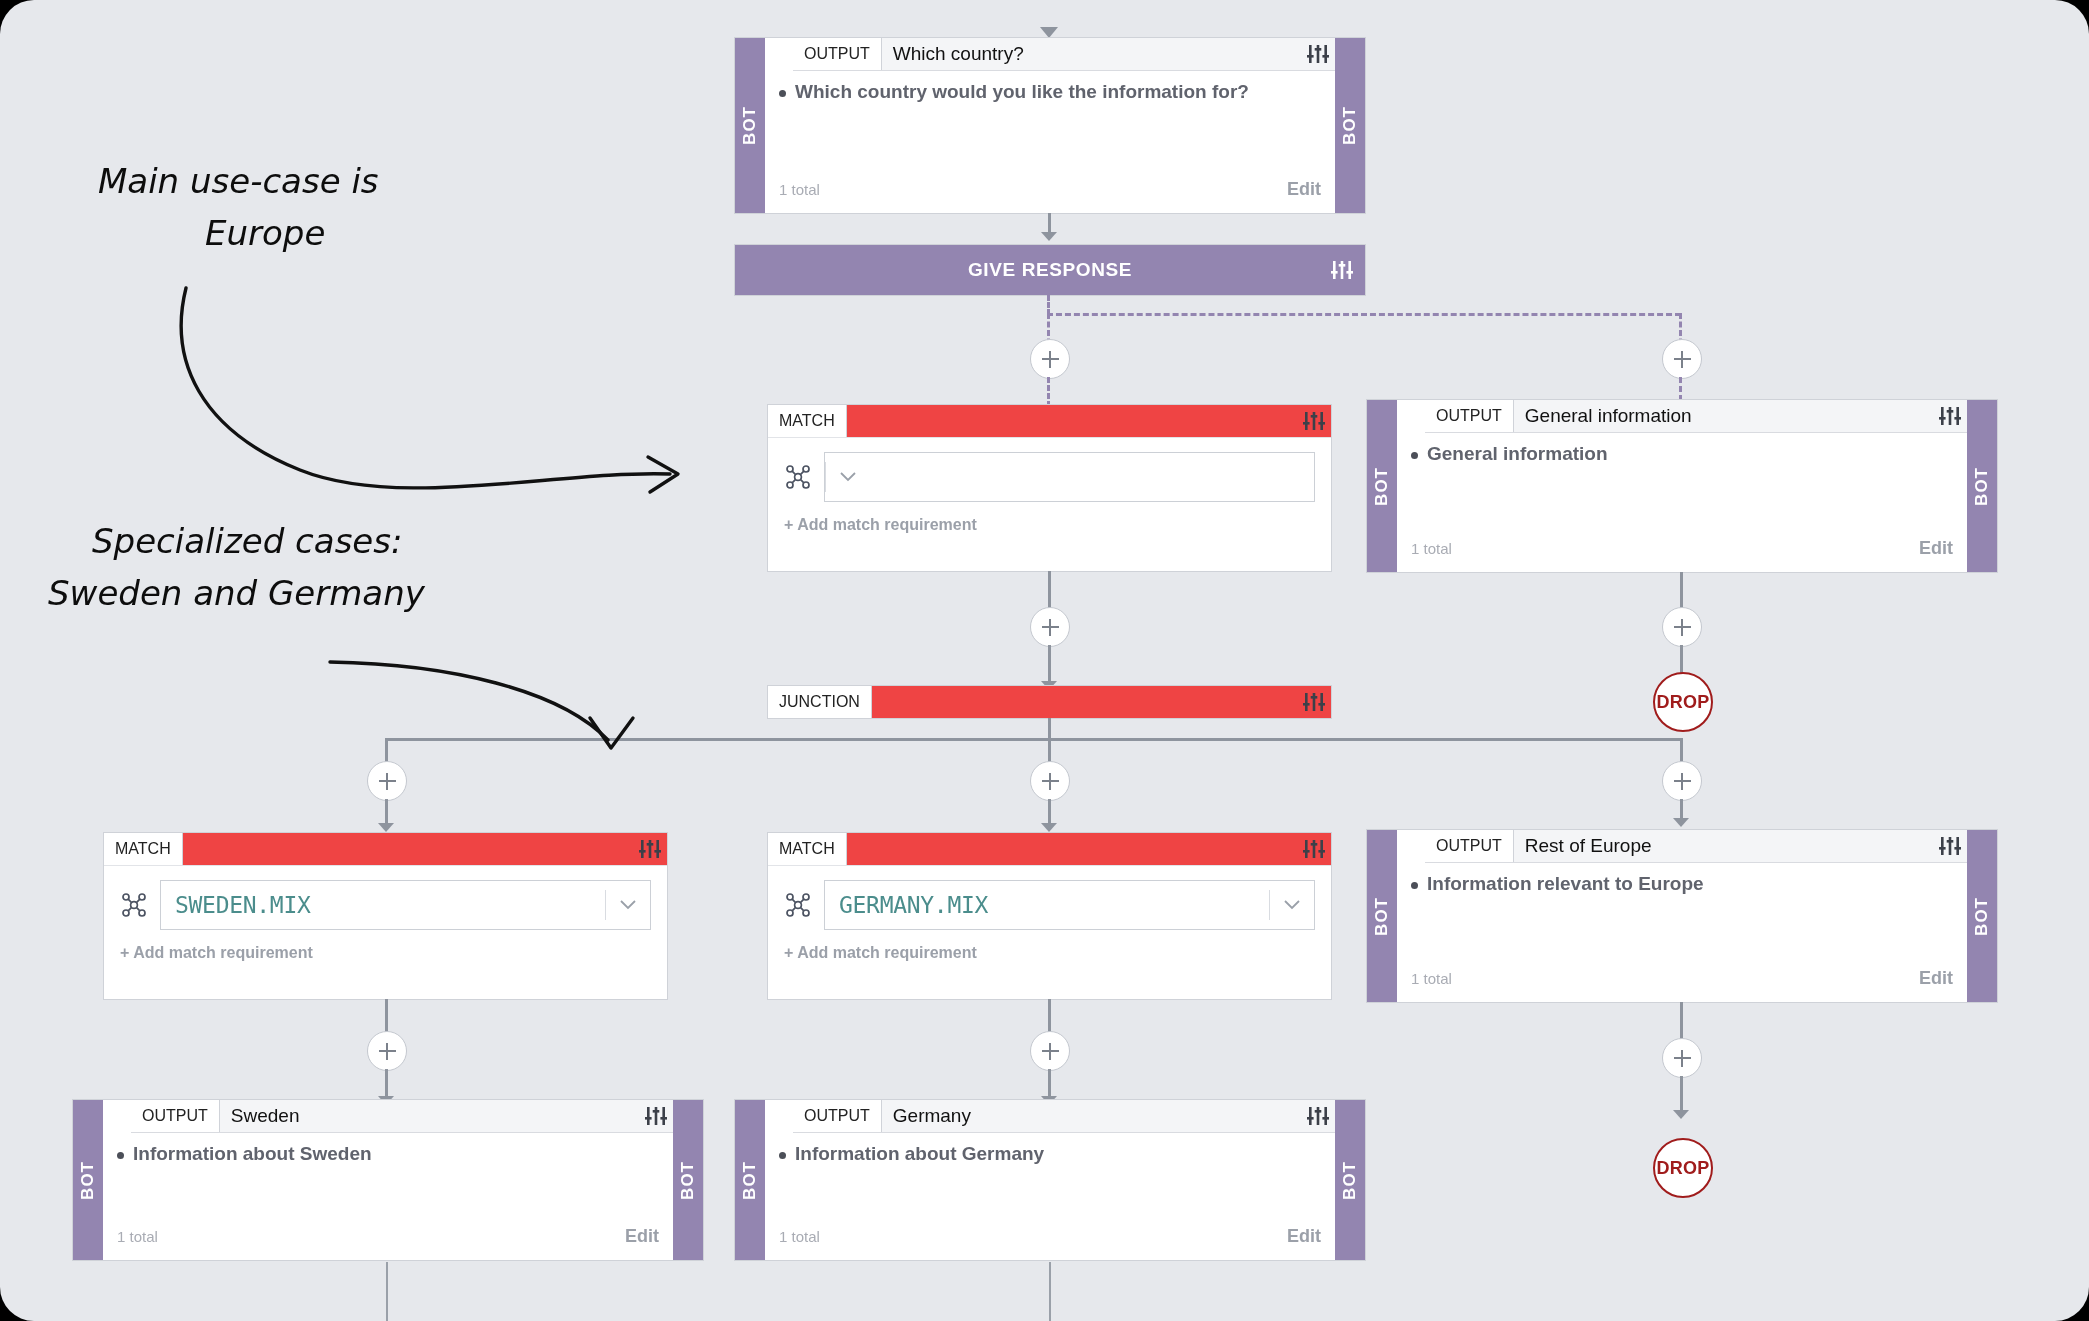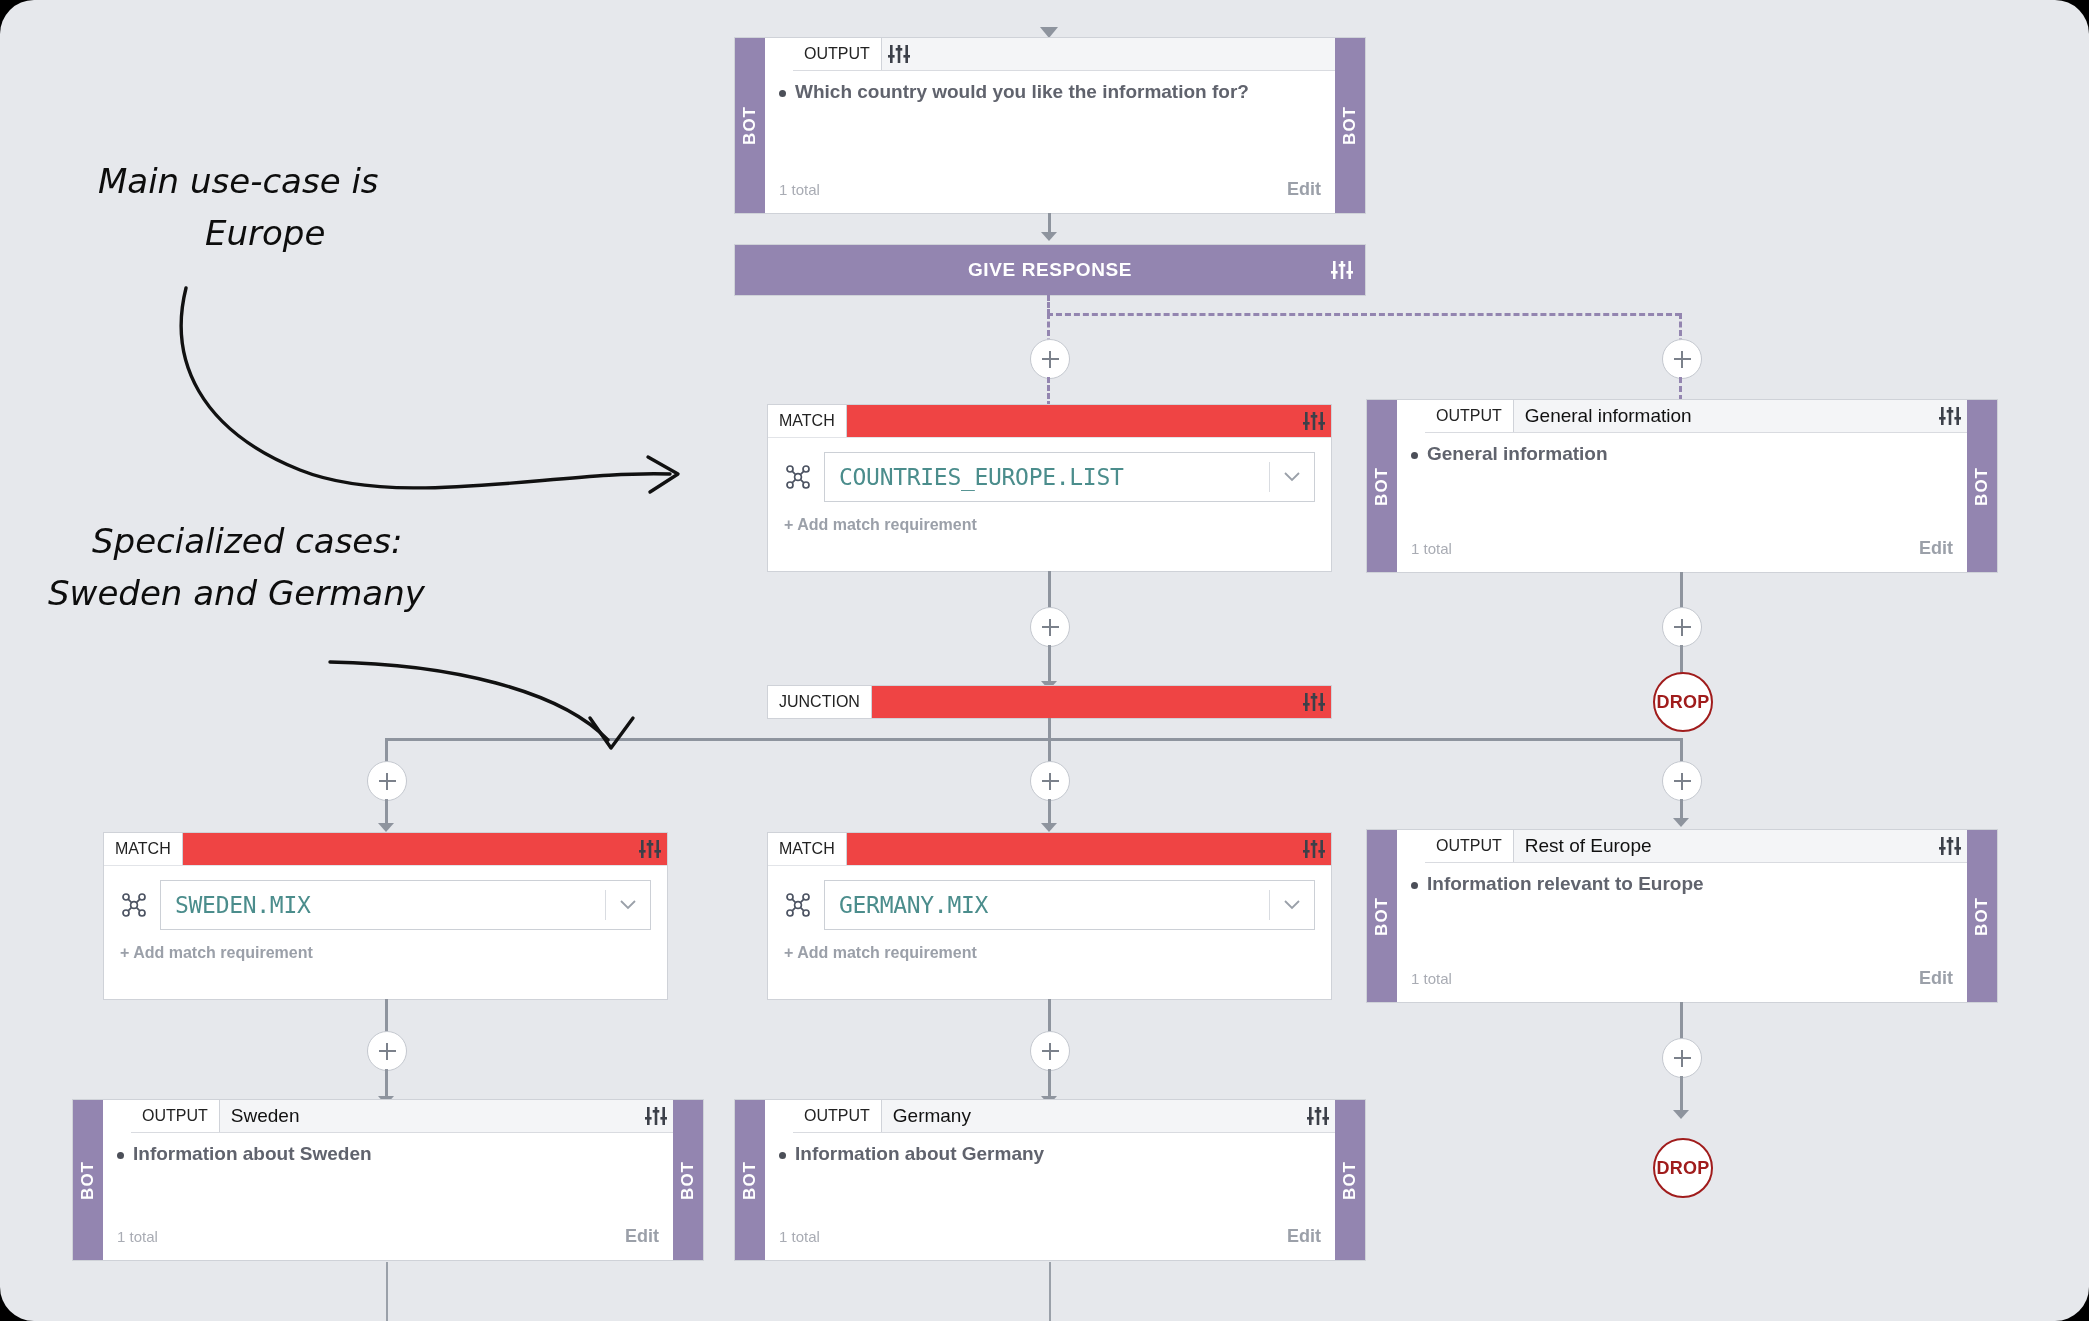--- a/index.html
+++ b/index.html
@@ -88,20 +88,21 @@
 
   <div class="arrow-dn" style="left:1040px;top:27px;"></div>
 
   <div class="bot-node" style="left:735px;top:38px;width:630px;height:175px;">
     <div class="bot-rail">
       <span>BOT</span>
     </div>
     <div class="bot-body">
       <div class="node-head">
         <div class="node-tag">OUTPUT</div>
+        <div class="node-title">Which country?</div>
         <div class="slider-ico">
           <svg width="22" height="20" viewBox="0 0 22 20">
               <g fill="#3c4049">
             <rect x="2" y="1" width="2.6" height="18"></rect>
                 <rect x="0" y="11" width="6.6" height="2.6"></rect>
             <rect x="9.7" y="1" width="2.6" height="18"></rect>
                 <rect x="7.7" y="4" width="6.6" height="2.6"></rect>
             <rect x="17.4" y="1" width="2.6" height="18"></rect>
                 <rect x="15.4" y="11" width="6.6" height="2.6"></rect>
           </g>
@@ -179,21 +180,20 @@
             <circle cx="6" cy="6" r="3"></circle>
                 <circle cx="22" cy="6" r="3"></circle>
             <circle cx="6" cy="22" r="3"></circle>
                 <circle cx="22" cy="22" r="3"></circle>
             <circle cx="14" cy="14" r="3.4"></circle>
             <path d="M8.4 8.4 L11.6 11.6 M19.6 8.4 L16.4 11.6 M8.4 19.6 L11.6 16.4 M19.6 19.6 L16.4 16.4"></path>
           </g>
             </svg>
         </span>
         <span class="combo">
-          <span class="val">COUNTRIES_EUROPE.LIST</span>
           <span class="sep"></span>
           <span class="caret">
             <svg width="16" height="10" viewBox="0 0 16 10">
                 <path d="M1 1 L8 8 L15 1" fill="none" stroke="#9aa0a9" stroke-width="1.8"></path>
               </svg>
           </span>
         </span>
       </div>
       <div class="add-req">+ Add match requirement</div>
     </div>

